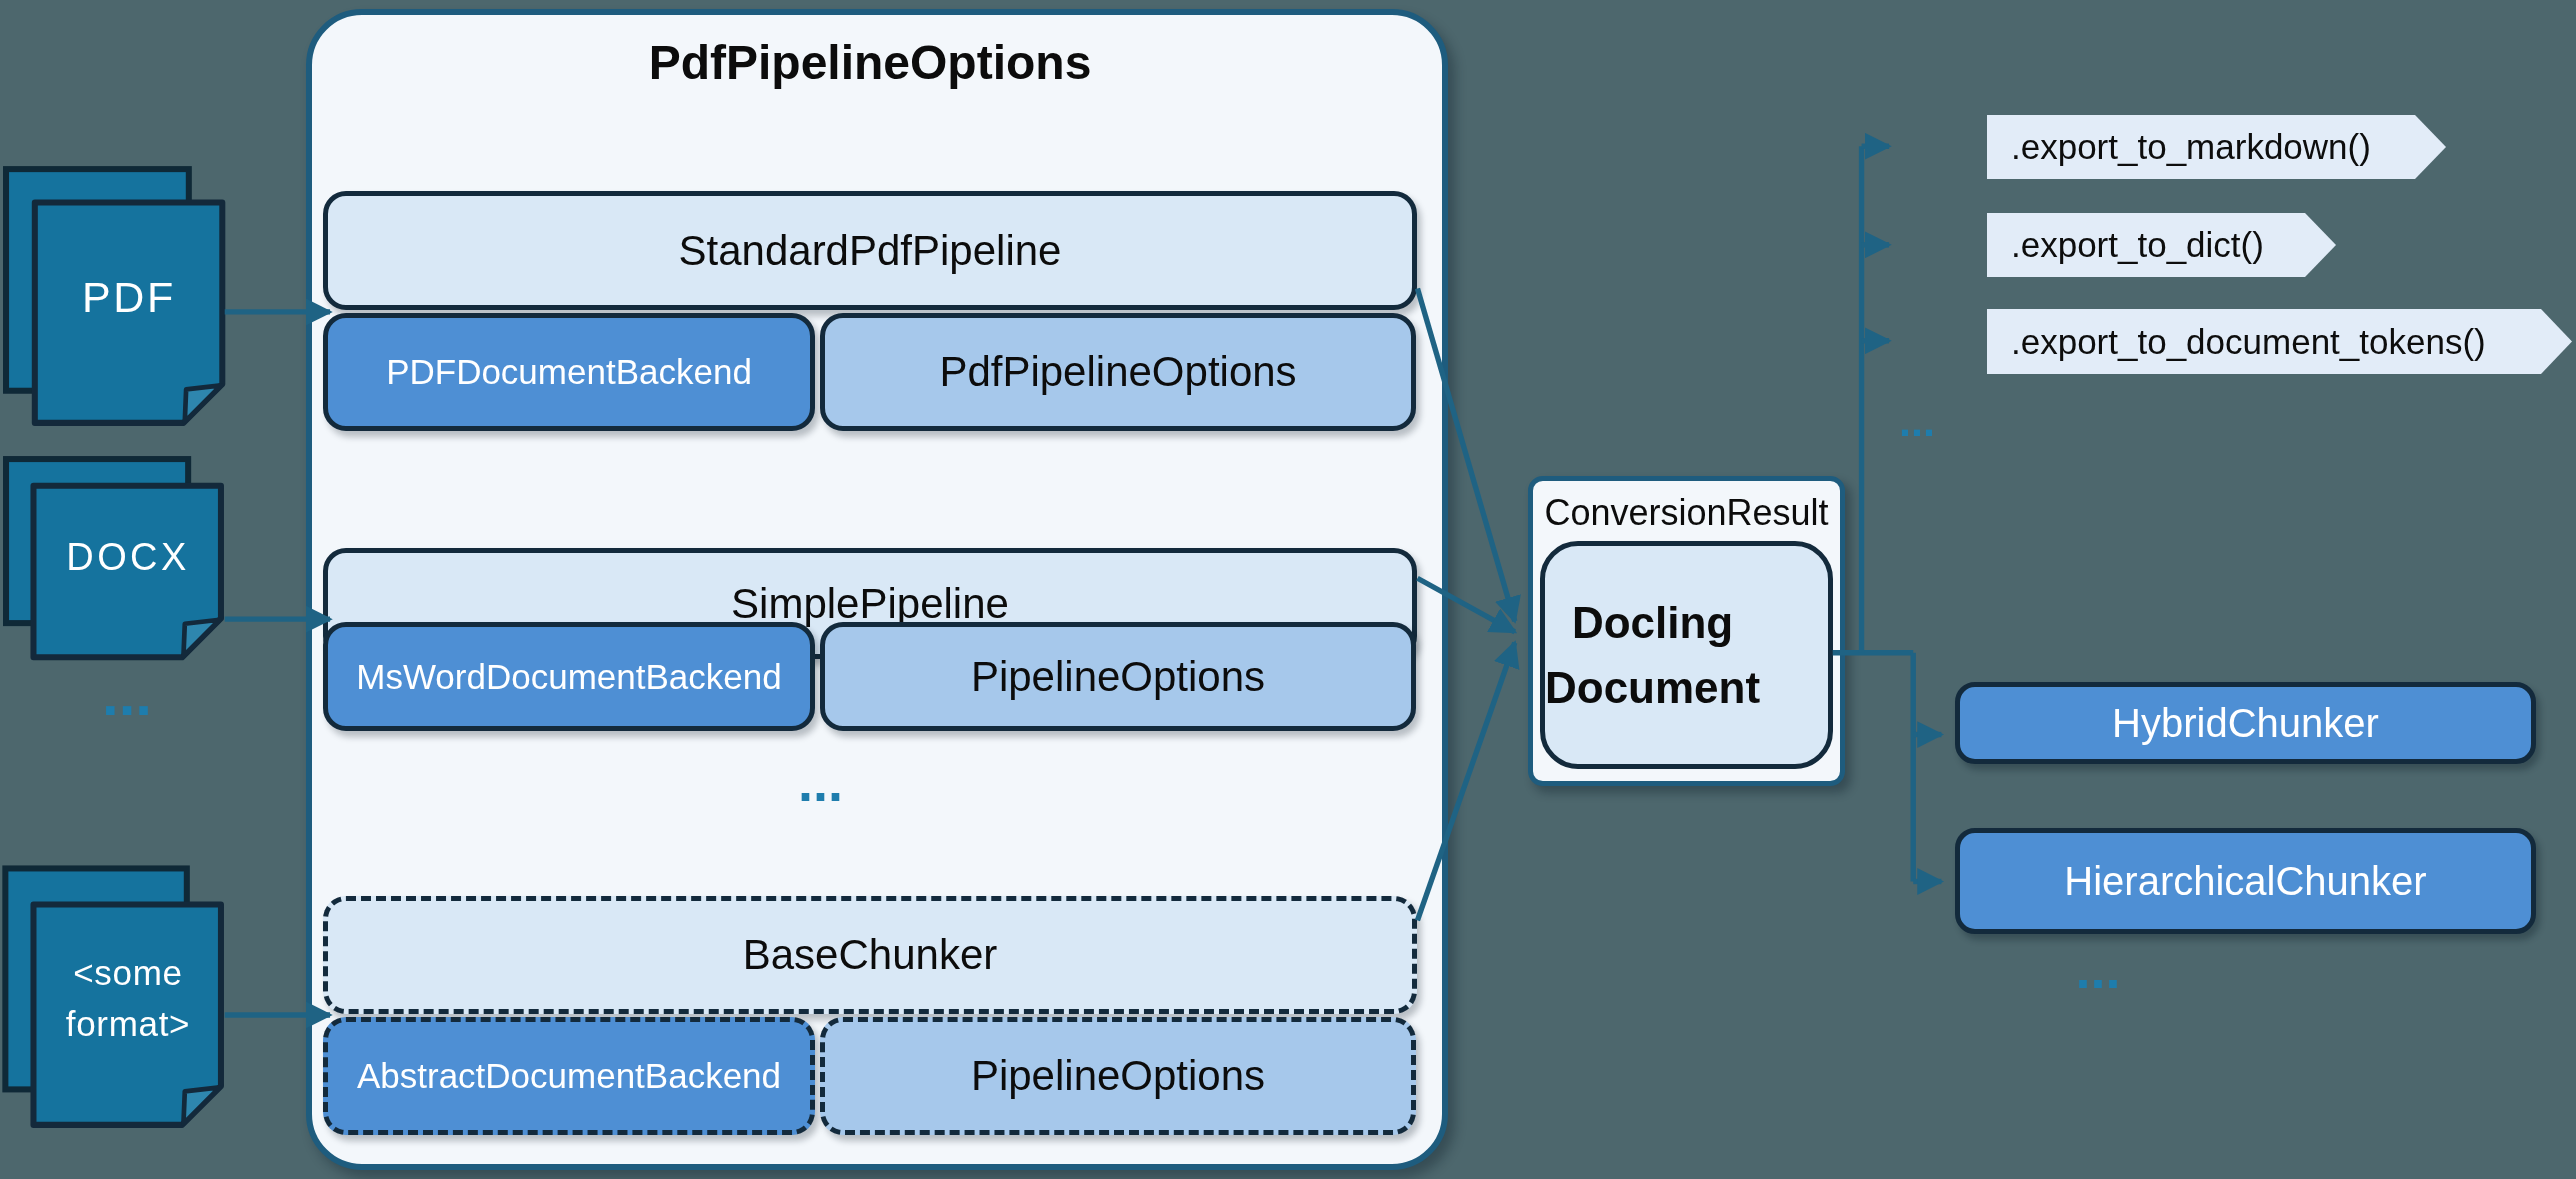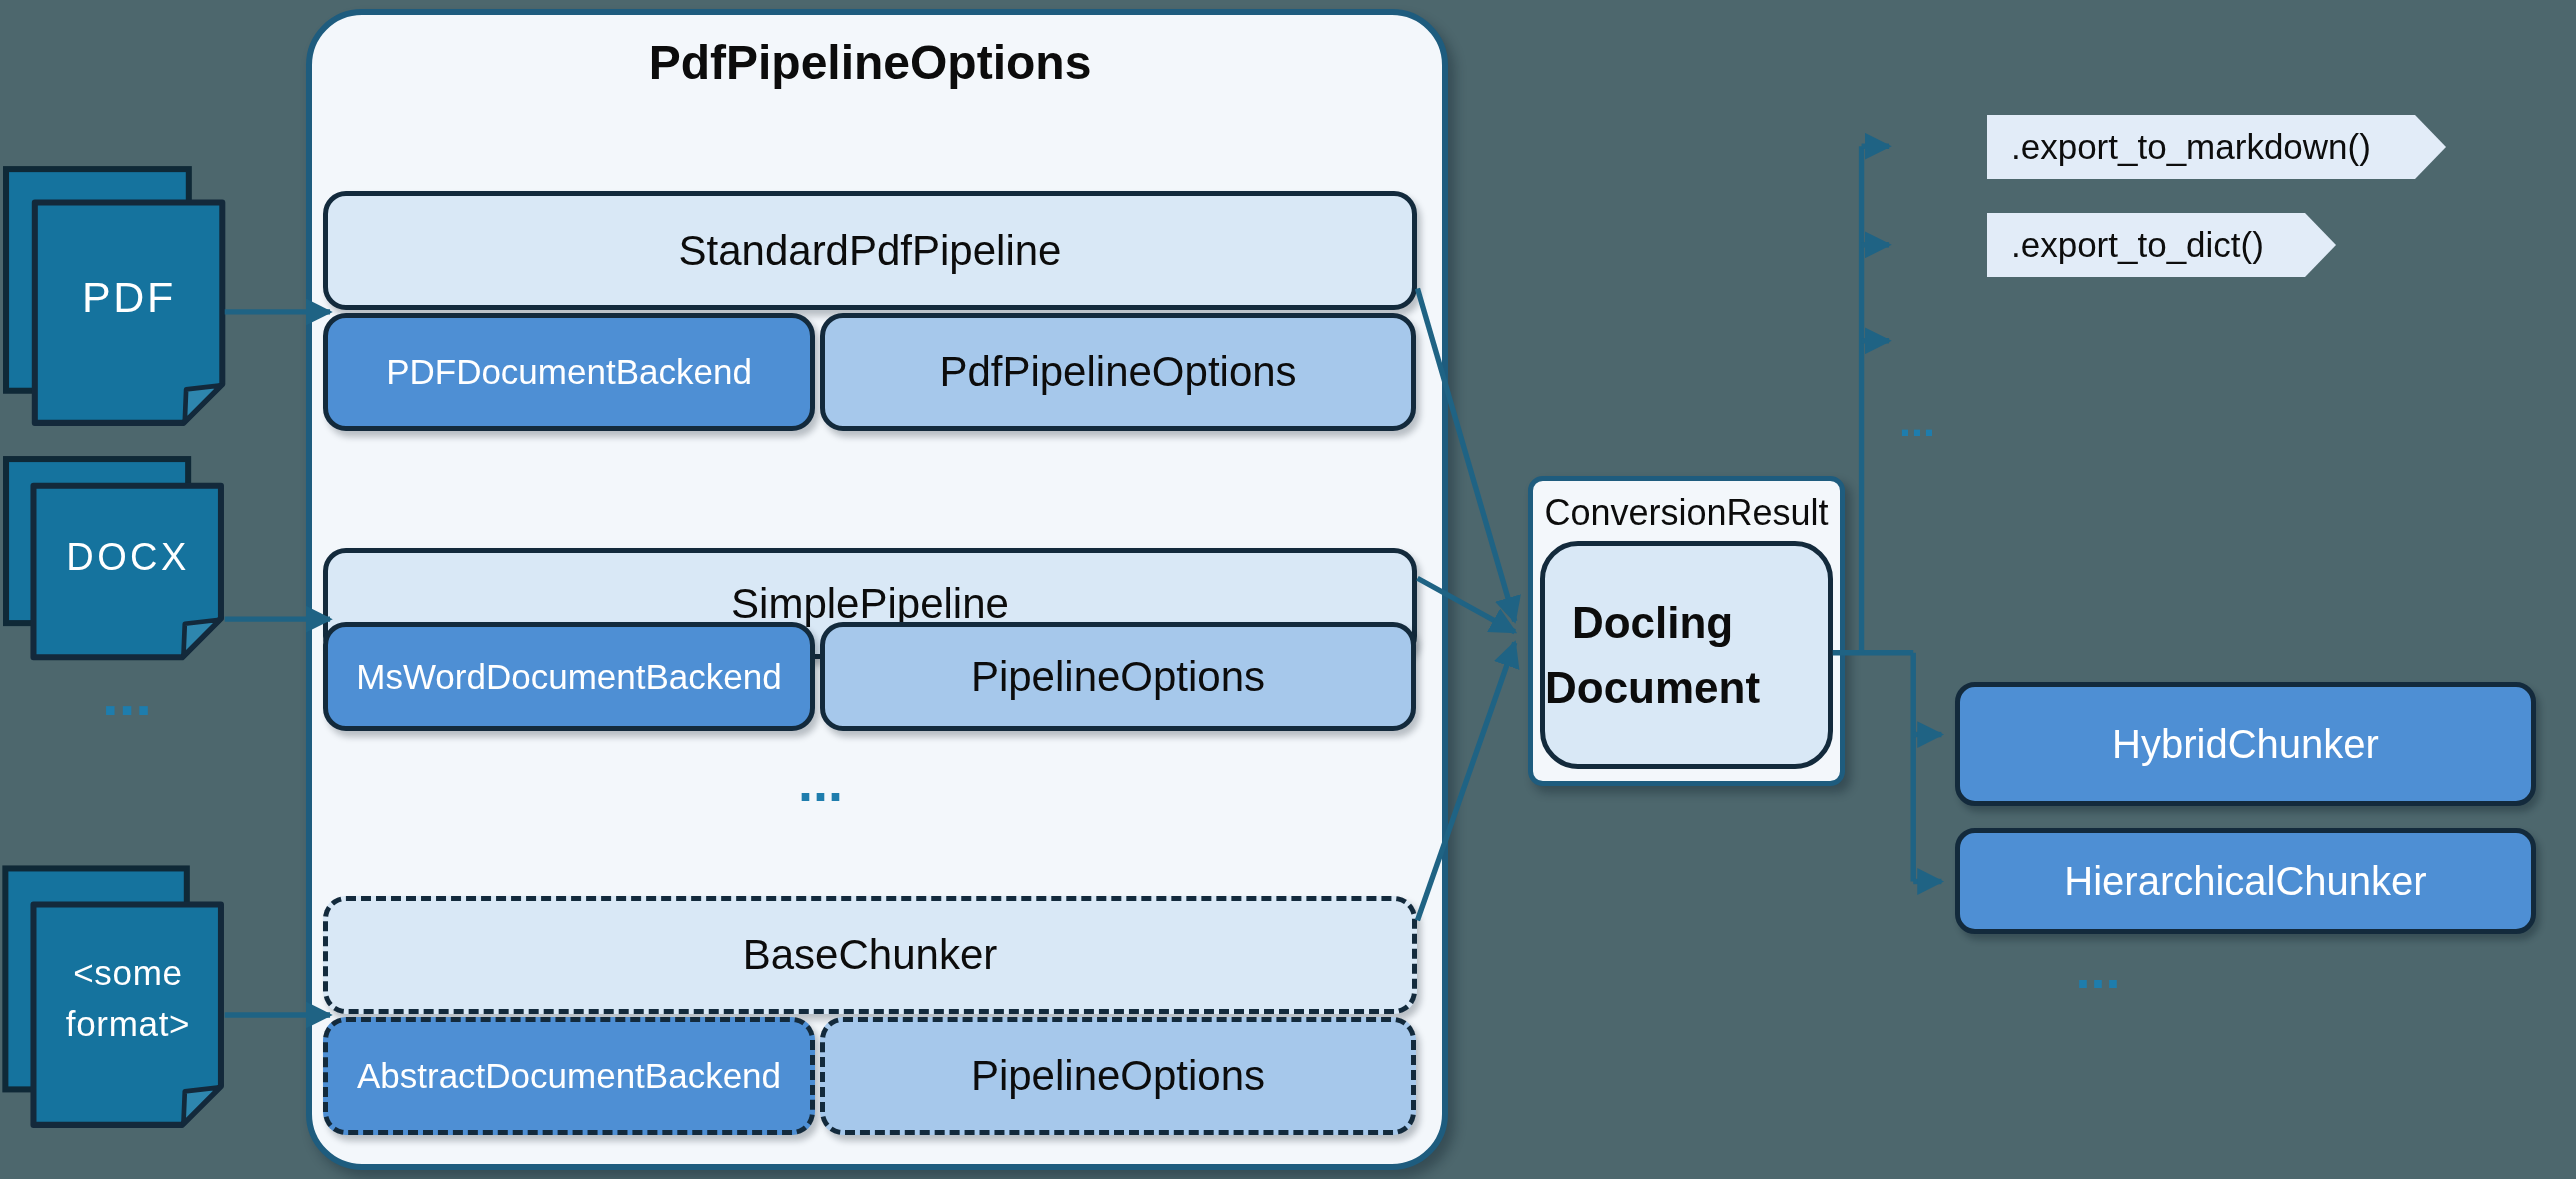--- a/index.html
+++ b/index.html
@@ -46,21 +46,21 @@
         padding-left:24px;clip-path:polygon(0 0,calc(100% - 31px) 0,100% 50%,calc(100% - 31px) 100%,0 100%);
         filter:drop-shadow(3.4px 4px 4px rgba(10,25,35,.25));}
   .chev1{left:1987px;top:115px;width:459px;height:64px;}
   .chev2{left:1987px;top:213px;width:349px;height:64px;}
   .chev3{left:1987px;top:309px;width:585px;height:65px;}
 
   
   .chunk{left:1955px;width:581px;background:#4e8fd4;color:#ffffff;font-size:40px;
          border:5.4px solid #132a3c;border-radius:20px;display:flex;align-items:center;justify-content:center;
          box-shadow:4px 5.4px 6.7px rgba(10,25,35,.3);}
-  .chunk1{top:682px;height:124px;}
+  .chunk1{top:682px;height:82px;}
   .chunk2{top:828px;height:106px;}
   .chunk3{top:1012px;height:120px;}
 
   
   .dots{color:#1e7dad;font-weight:900;text-align:center;line-height:1;}
   .dots-left{left:60px;top:665px;width:134px;font-size:60px;}
   .dots-conv{left:720px;top:755px;width:201px;font-size:54px;}
   .dots-exp{left:1850px;top:400px;width:134px;font-size:43px;}
   .dots-chunk{left:2031px;top:942px;width:134px;font-size:54px;}
 
@@ -122,20 +122,21 @@
   <div class="abs cr-label">ConversionResult</div>
   <div class="abs cr-inner">
     <div class="cr-doc">
       <span>Docling</span><br>
       <span>Document</span>
     </div>
   </div>
 
   <div class="abs chev chev1">.export_to_markdown()</div>
   <div class="abs chev chev2">.export_to_dict()</div>
+  <div class="abs chev chev3">.export_to_document_tokens()</div>
   <div class="abs dots dots-exp">...</div>
 
   <div class="abs chunk chunk1">HybridChunker</div>
   <div class="abs chunk chunk2">HierarchicalChunker</div>
   <div class="abs dots dots-chunk">...</div>
 
   <svg width="2576" height="1180" viewBox="0 0 3840 1759">
     <defs>
       <marker id="ah" viewBox="0 0 10 10" refX="9" refY="5" markerWidth="5" markerHeight="5" orient="auto-start-reverse">
         <path d="M0,0 L10,5 L0,10 Z" fill="#1f6384"></path>

